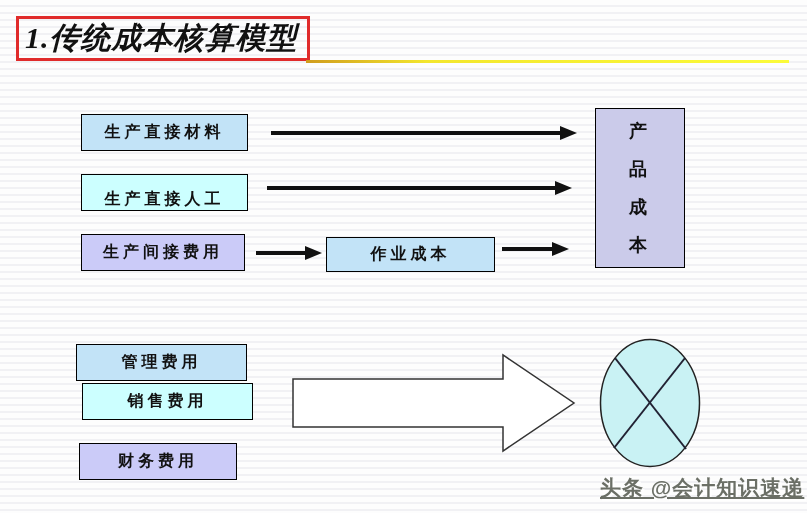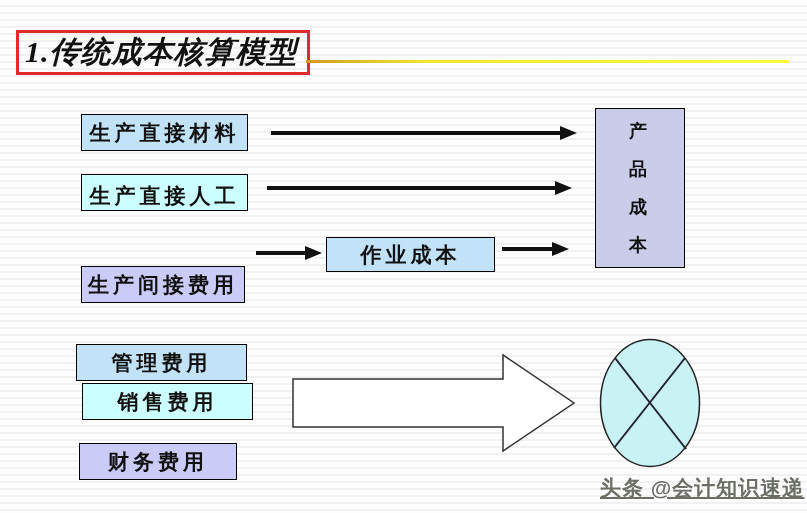--- a/index.html
+++ b/index.html
@@ -12,21 +12,21 @@
     position: relative;
     width: 807px; height: 513px;
     background: repeating-linear-gradient(
       to bottom,
       #fdfdfd 0px, #fdfdfd 5px,
       #f1f1f4 5px, #f1f1f4 7px
     );
   }
   .title-box {
     position: absolute;
-    left: 16px; top: 30px;
+    left: 16px; top: 16px;
     width: 282px; height: 39px;
     border: 3px solid #e02b2b;
     display: flex; align-items: center;
     padding-left: 6px;
     font-family: "Liberation Serif", serif;
     font-size: 30px; font-weight: bold; font-style: italic;
     color: #111;
     letter-spacing: 1px;
     white-space: nowrap;
   }
@@ -34,27 +34,27 @@
     position: absolute;
     left: 306px; top: 60px;
     width: 483px; height: 3px;
     background: linear-gradient(90deg, #d09c1e 0%, #f3e62e 25%, #fbfb3a 100%);
   }
   .flow-box {
     position: absolute;
     border: 1px solid #000;
     display: flex; align-items: center; justify-content: center;
     font-family: "Liberation Serif", serif;
-    font-size: 21px; font-weight: bold; color: #111;
+    font-size: 16px; font-weight: bold; color: #111;
     letter-spacing: 4px;
     box-sizing: border-box;
   }
   .box-materials { left: 81px;  top: 114px; width: 167px; height: 37px; }
   .box-labor     { left: 81px;  top: 174px; width: 167px; height: 37px; align-items: flex-end; }
-  .box-overhead  { left: 81px;  top: 234px; width: 164px; height: 37px; margin-top: 32px; }
+  .box-overhead  { left: 81px;  top: 234px; width: 164px; height: 37px; }
   .box-activity  { left: 326px; top: 237px; width: 169px; height: 35px; }
   .box-product   {
     left: 595px; top: 108px; width: 90px; height: 160px;
     white-space: pre-line; text-align: center;
     line-height: 38px; font-size: 18px;
   }
   .box-admin   { left: 76px; top: 328px; width: 171px; height: 37px; }
   .box-selling { left: 82px; top: 383px; width: 171px; height: 37px; }
   .box-finance { left: 79px; top: 443px; width: 158px; height: 37px; }
   .arrow-svg, .shape-svg { position: absolute; display: block; }

